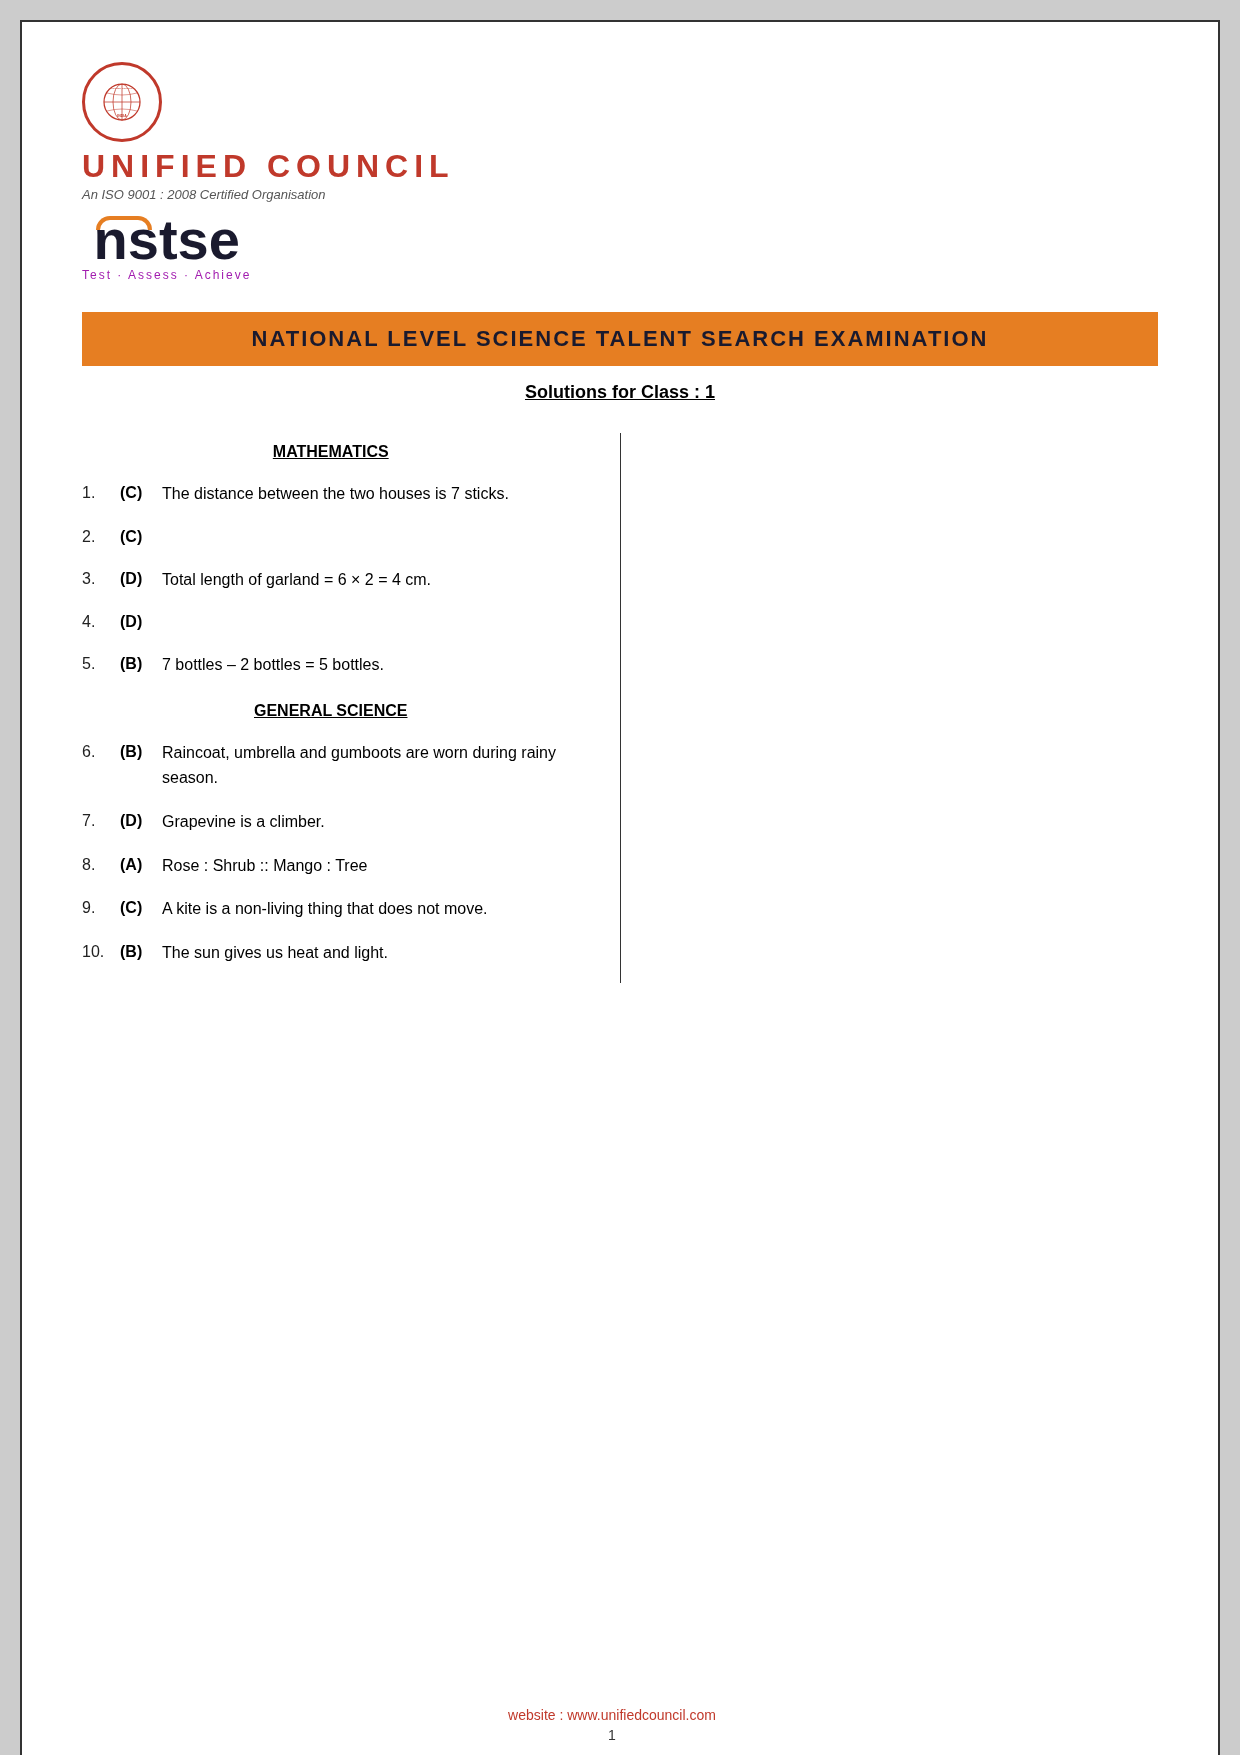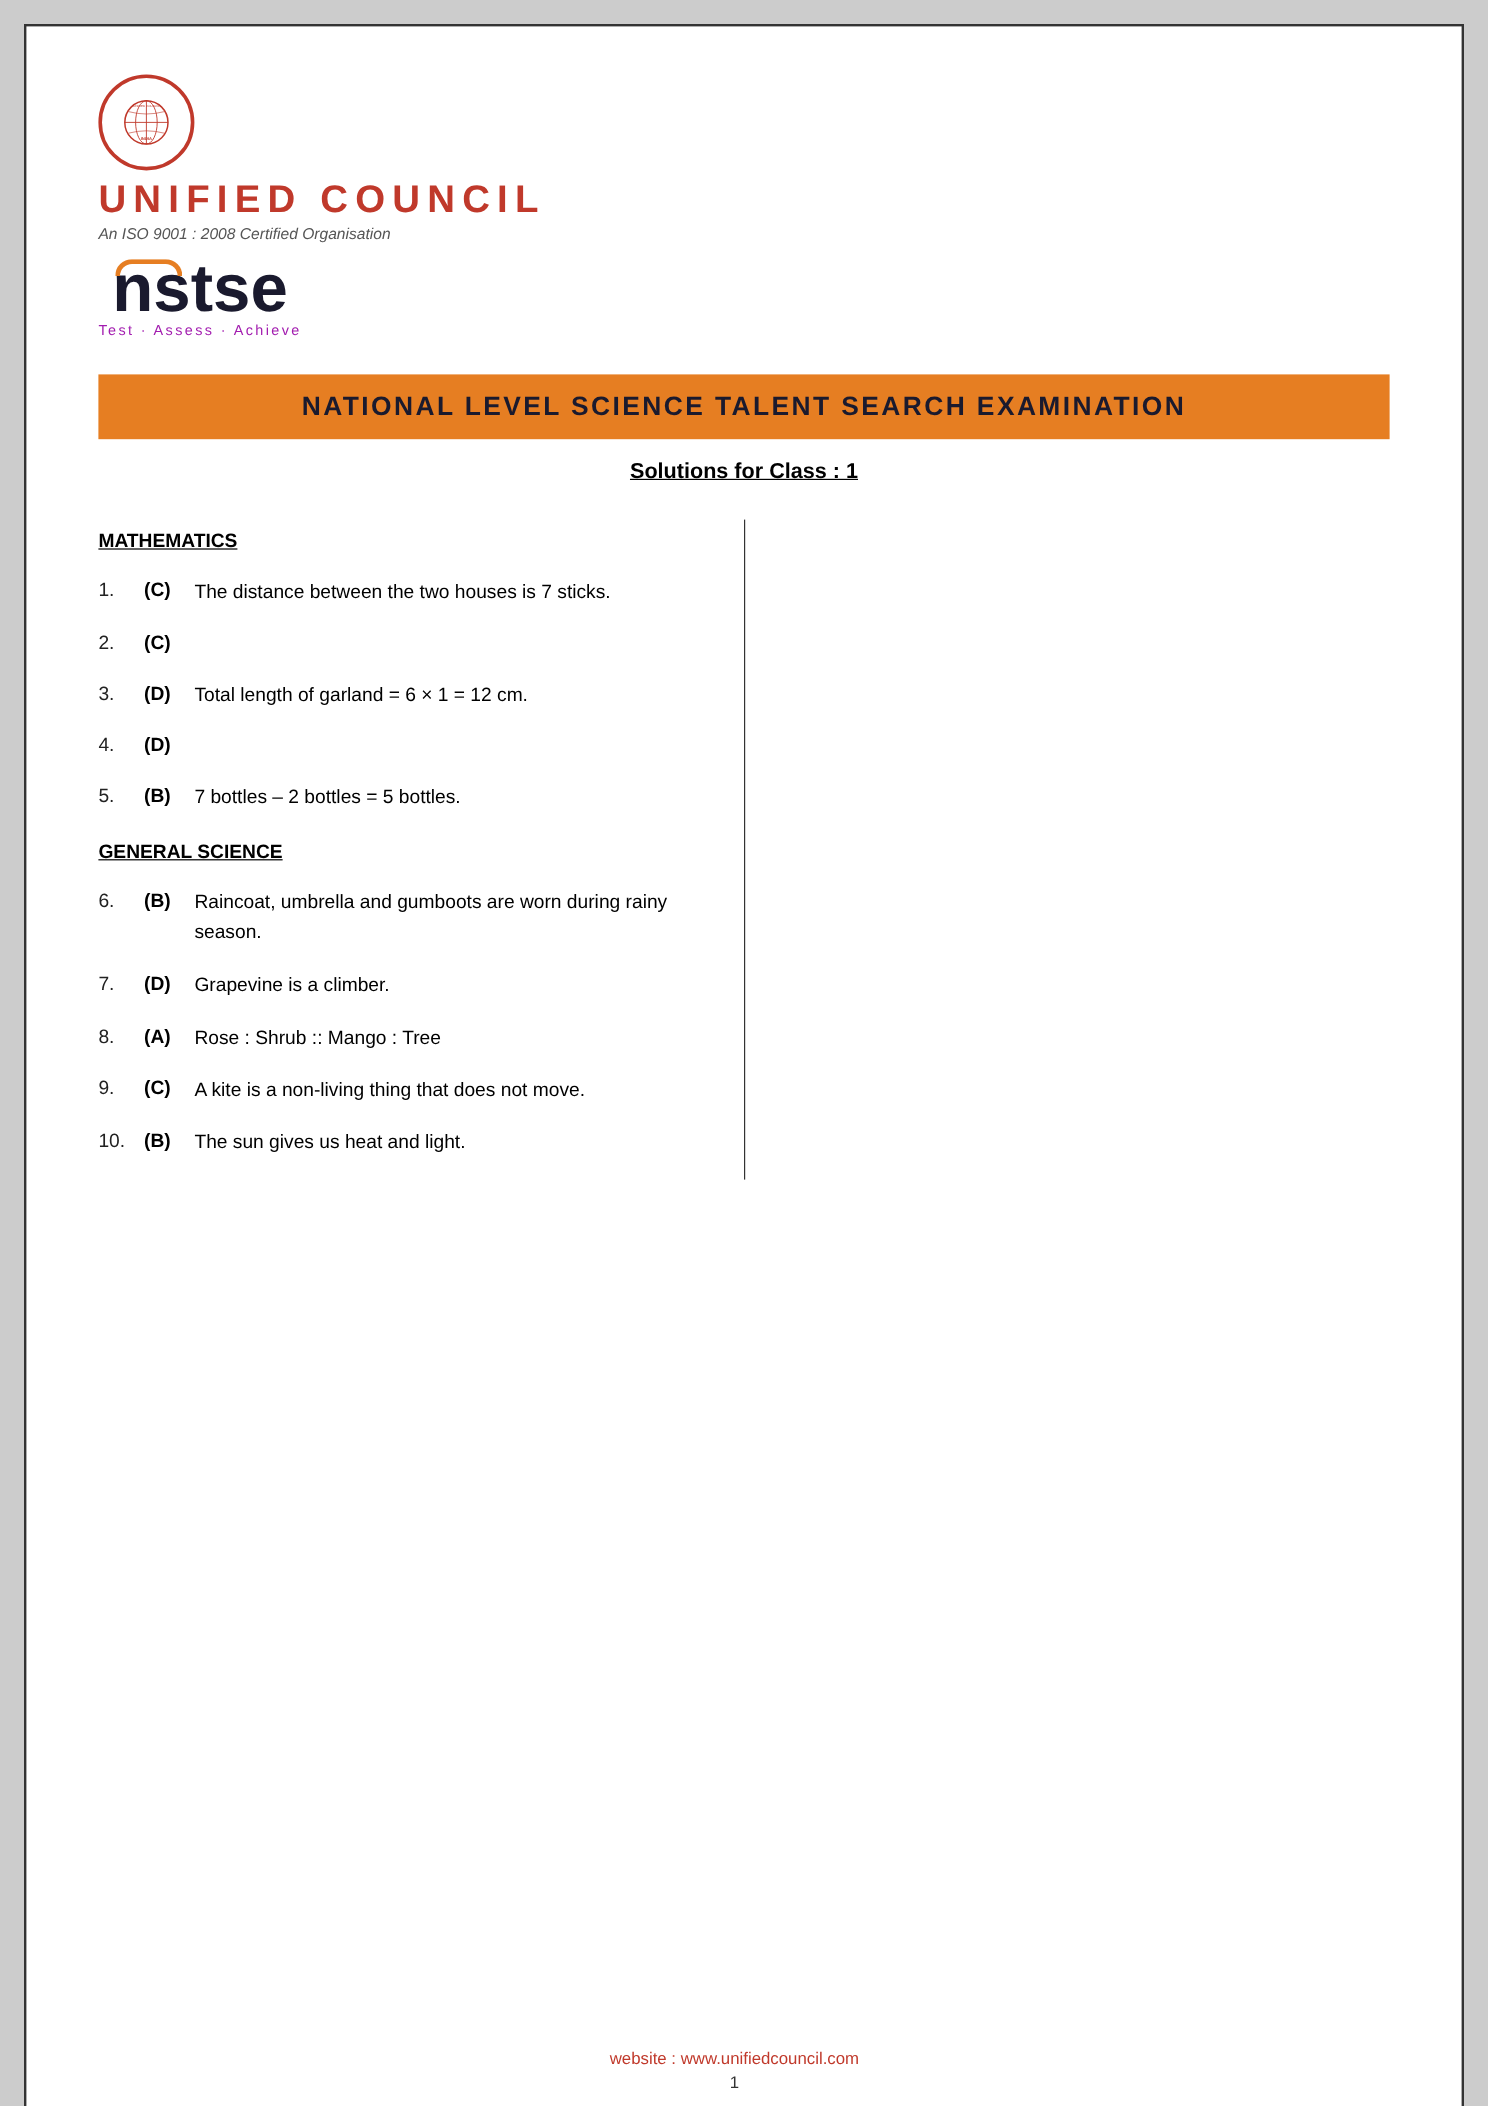--- a/index.html
+++ b/index.html
@@ -83,20 +83,21 @@
     .left-column {
       flex: 1;
       border-right: 1px solid #333;
       padding-right: 40px;
     }
     .right-column {
       flex: 1;
       padding-left: 40px;
     }
     .section-heading {
+      text-align: center;
       font-size: 16px;
       font-weight: bold;
       text-decoration: underline;
       margin-bottom: 20px;
       margin-top: 10px;
     }
     .qa-item {
       display: flex;
       margin-bottom: 18px;
       font-size: 16px;
@@ -215,21 +216,21 @@
       </div>
 
       <div class="qa-item">
         <span class="qa-num">2.</span>
         <span class="qa-answer">(C)</span>
       </div>
 
       <div class="qa-item">
         <span class="qa-num">3.</span>
         <span class="qa-answer">(D)</span>
-        <span class="qa-text">Total length of garland = 6 × 1 = 12 cm.</span>
+        <span class="qa-text">Total length of garland = 6 × 2 = 4 cm.</span>
       </div>
 
       <div class="qa-item">
         <span class="qa-num">4.</span>
         <span class="qa-answer">(D)</span>
       </div>
 
       <div class="qa-item">
         <span class="qa-num">5.</span>
         <span class="qa-answer">(B)</span>

